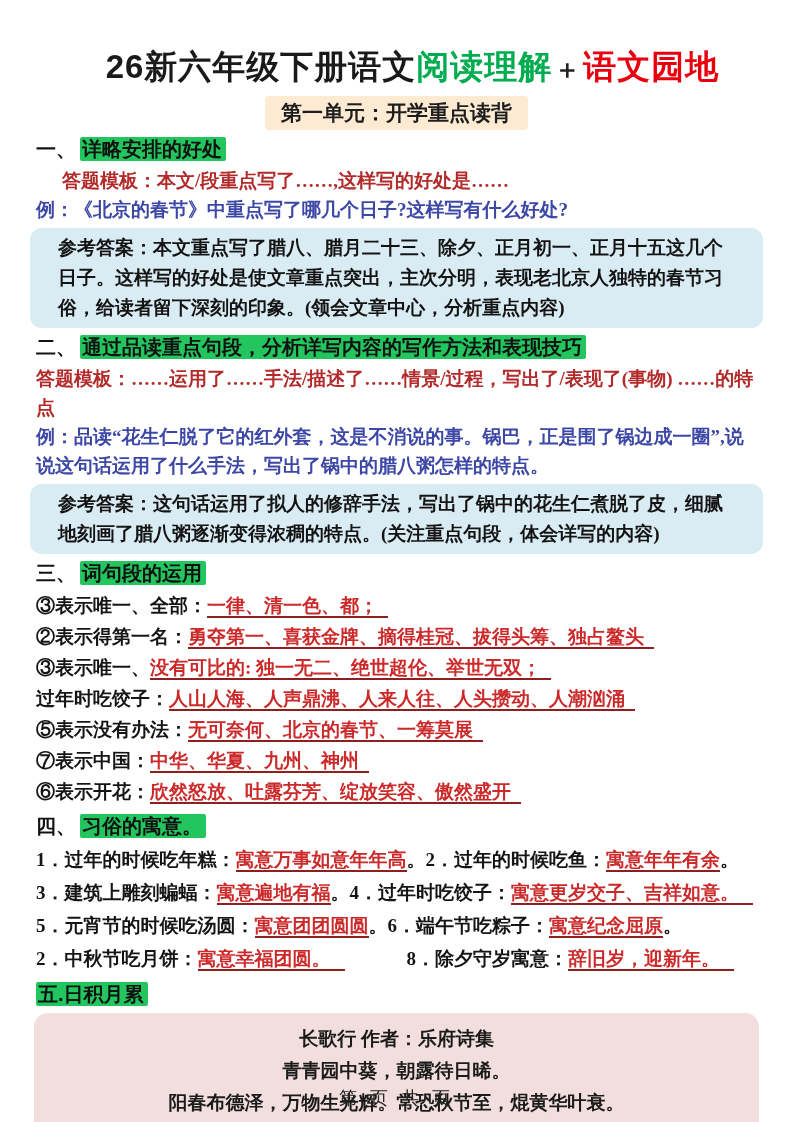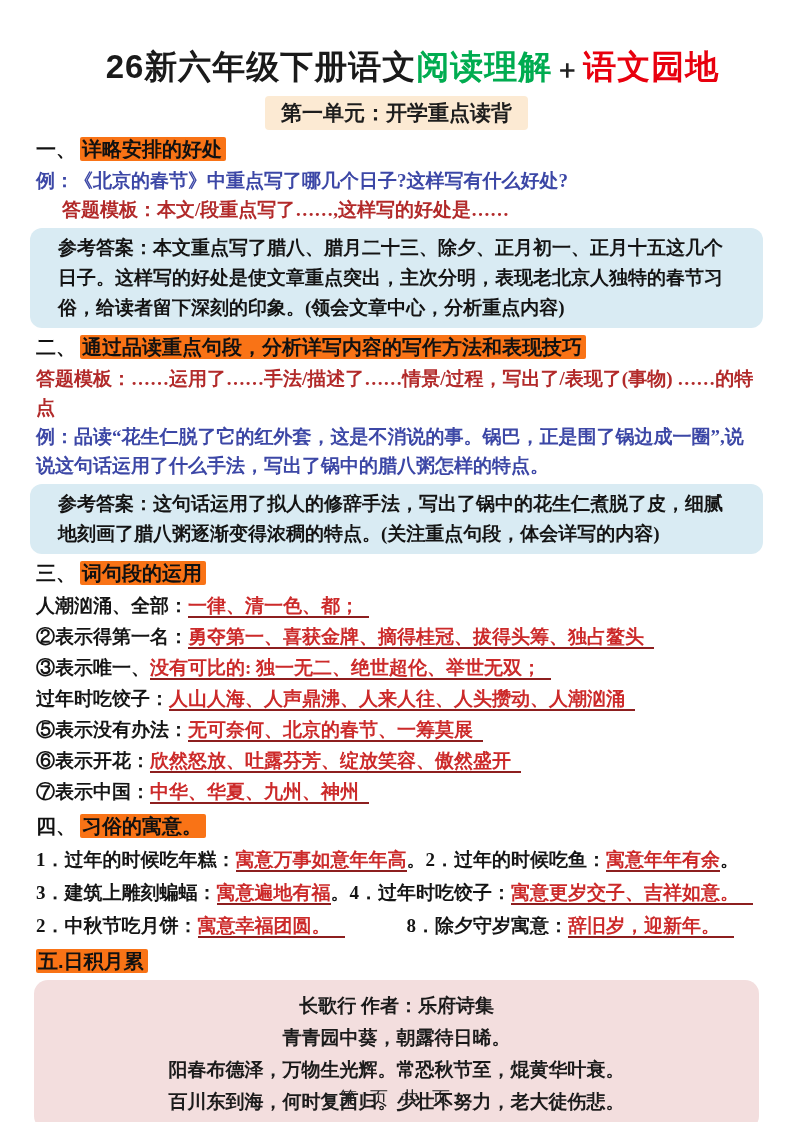--- a/index.html
+++ b/index.html
@@ -17,21 +17,21 @@
   .t-red{color:#e8000e;}
   .subtitle-row{text-align:center;margin:6px 0 4px 0;}
   .subtitle{
     display:inline-block;background:#fcead3;border-radius:4px;
     font-size:21px;line-height:24px;padding:5px 16px;color:#1d1d1d;
     font-family:"Liberation Serif",serif;
   }
   
   .sec-h{font-size:20px;line-height:25px;margin:7px 0 4px 0;color:#111;}
   .sec-h .num{padding-right:4px;}
-  .hl{background:#f97316;padding:1px 4px 1px 2px;border-radius:2px;}
+  .hl{background:#22c55e;padding:1px 4px 1px 2px;border-radius:2px;}
   
   .line{font-size:19px;line-height:29px;font-family:"Liberation Serif",serif;}
   .tmpl{color:#b22a2a;}
   .indent{padding-left:26px;}
   .example{color:#3c47a6;}
   .answer{
     background:#d9ebf3;border-radius:12px;margin:4px -6px 5px -6px;
     padding:5px 28px;font-size:19px;line-height:30px;color:#141414;
     font-family:"Liberation Serif",serif;
   }
@@ -62,44 +62,47 @@
 
 <div class="page">
 
   <h1 class="title"><span class="t-black">26新六年级下册语文</span><span class="t-green">阅读理解</span><span class="t-plus">＋</span><span class="t-red">语文园地</span></h1>
 
   <div class="subtitle-row">
     <span class="subtitle">第一单元：开学重点读背</span>
   </div>
 
   <div class="sec-h"><span class="num">一、</span><span class="hl">详略安排的好处</span></div>
+  <div class="line tmpl indent">答题模板：本文/段重点写了……,这样写的好处是……</div>
   <div class="line example">例：《北京的春节》中重点写了哪几个日子?这样写有什么好处?</div>
-  <div class="line tmpl indent">答题模板：本文/段重点写了……,这样写的好处是……</div>
   <div class="answer">参考答案：本文重点写了腊八、腊月二十三、除夕、正月初一、正月十五这几个日子。这样写的好处是使文章重点突出，主次分明，表现老北京人独特的春节习俗，给读者留下深刻的印象。(领会文章中心，分析重点内容)</div>
 
   <div class="sec-h"><span class="num">二、</span><span class="hl">通过品读重点句段，分析详写内容的写作方法和表现技巧</span></div>
   <div class="line tmpl">答题模板：……运用了……手法/描述了……情景/过程，写出了/表现了(事物) ……的特点</div>
   <div class="line example">例：品读“花生仁脱了它的红外套，这是不消说的事。锅巴，正是围了锅边成一圈”,说说这句话运用了什么手法，写出了锅中的腊八粥怎样的特点。</div>
   <div class="answer">参考答案：这句话运用了拟人的修辞手法，写出了锅中的花生仁煮脱了皮，细腻地刻画了腊八粥逐渐变得浓稠的特点。(关注重点句段，体会详写的内容)</div>
 
   <div class="sec-h"><span class="num">三、</span><span class="hl">词句段的运用</span></div>
-  <div class="line item"><span>人潮汹涌、全部：</span><span class="red-u sec3-val">一律、清一色、都；</span></div>
+  <div class="line item"><span>③表示唯一、全部：</span><span class="red-u sec3-val">一律、清一色、都；</span></div>
   <div class="line item"><span>②表示得第一名：</span><span class="red-u sec3-val">勇夺第一、喜获金牌、摘得桂冠、拔得头筹、独占鳌头</span></div>
   <div class="line item"><span>③表示唯一、</span><span class="red-u sec3-val">没有可比的: 独一无二、绝世超伦、举世无双；</span></div>
   <div class="line item"><span>过年时吃饺子：</span><span class="red-u sec3-val">人山人海、人声鼎沸、人来人往、人头攒动、人潮汹涌</span></div>
   <div class="line item"><span>⑤表示没有办法：</span><span class="red-u sec3-val">无可奈何、北京的春节、一筹莫展</span></div>
+  <div class="line item"><span>⑦表示中国：</span><span class="red-u sec3-val">中华、华夏、九州、神州</span></div>
   <div class="line item"><span>⑥表示开花：</span><span class="red-u sec3-val">欣然怒放、吐露芬芳、绽放笑容、傲然盛开</span></div>
-  <div class="line item"><span>⑦表示中国：</span><span class="red-u sec3-val">中华、华夏、九州、神州</span></div>
 
   <div class="sec-h"><span class="num">四、</span><span class="hl">习俗的寓意。</span></div>
   <div class="line row4">
     <span class="pair"><span>1．过年的时候吃年糕：</span><span class="red-u">寓意万事如意年年高</span><span class="tail">。</span></span><span class="pair"><span>2．过年的时候吃鱼：</span><span class="red-u">寓意年年有余</span><span class="tail">。</span></span>
   </div>
   <div class="line row4">
     <span class="pair"><span>3．建筑上雕刻蝙蝠：</span><span class="red-u">寓意遍地有福</span><span class="tail">。</span></span><span class="pair"><span>4．过年时吃饺子：</span><span class="red-u ext">寓意更岁交子、吉祥如意。</span><span class="tail"></span></span>
+  </div>
+  <div class="line row4">
+    <span class="pair"><span>5．元宵节的时候吃汤圆：</span><span class="red-u">寓意团团圆圆</span><span class="tail">。</span></span><span class="pair"><span>6．端午节吃粽子：</span><span class="red-u">寓意纪念屈原</span><span class="tail">。</span></span>
   </div>
   <div class="line row4">
     <span class="pair wide"><span>2．中秋节吃月饼：</span><span class="red-u ext">寓意幸福团圆。</span><span class="tail"></span></span><span class="pair"><span>8．除夕守岁寓意：</span><span class="red-u ext">辞旧岁，迎新年。</span><span class="tail"></span></span>
   </div>
 
   <div class="sec-h"><span class="hl">五.日积月累</span></div>
   <div class="poem">
     <div class="poem-line poem-title">长歌行 作者：乐府诗集</div>
     <div class="poem-line">青青园中葵，朝露待日晞。</div>
     <div class="poem-line">阳春布德泽，万物生光辉。常恐秋节至，焜黄华叶衰。</div>

